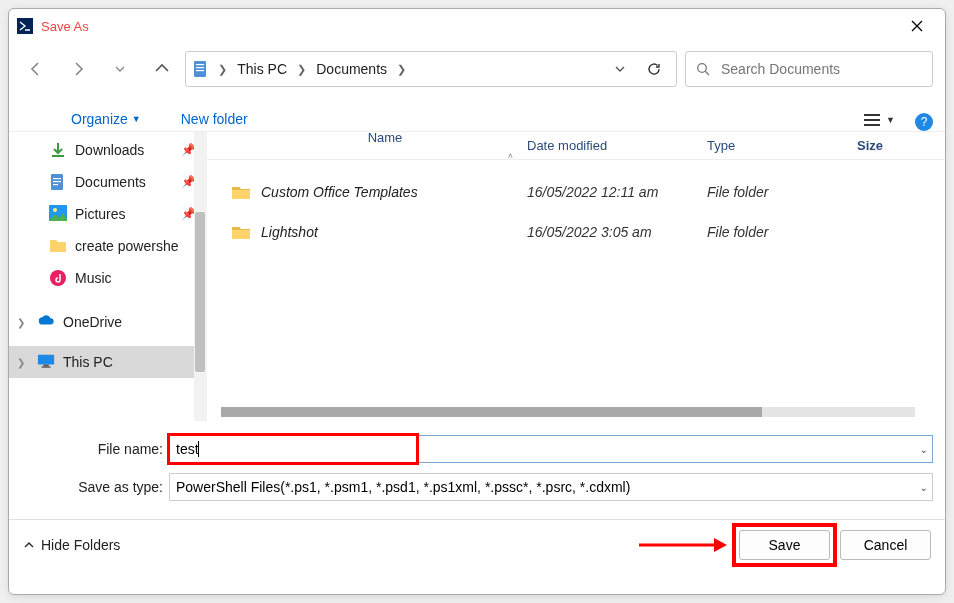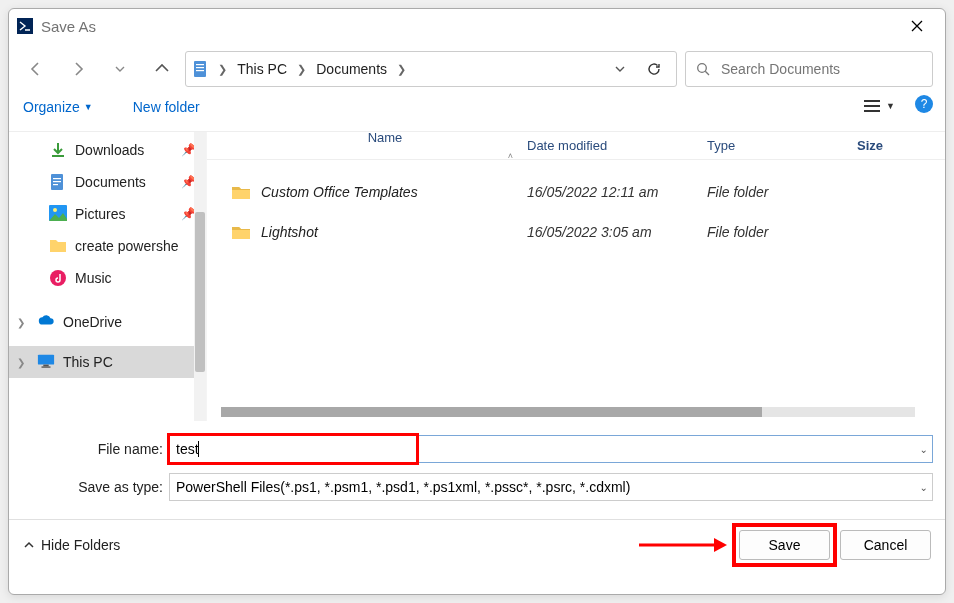--- a/index.html
+++ b/index.html
@@ -1,38 +1,38 @@
 <!DOCTYPE html>
 <html><head>
 <meta charset="utf-8">
 <style>
 * { box-sizing: border-box; margin: 0; padding: 0; font-family: "Segoe UI", Arial, sans-serif; }
 body { background: #f0f0f0; width: 954px; height: 603px; overflow: hidden; position: relative; }
 .dialog { position: absolute; left: 8px; top: 8px; width: 938px; height: 587px; background: #fff; border: 1px solid #aaa; border-radius: 6px; box-shadow: 0 2px 10px rgba(0,0,0,0.1); }
 .titlebar { display: flex; align-items: center; height: 34px; padding: 0 8px; }
 .app-icon { width: 16px; height: 16px; margin-right: 8px; display: inline-flex; }
-.title-text { font-size: 15px; flex: 1; color: #737373; }
+.title-text { font-size: 13px; flex: 1; color: #ef4444; }
 .close-btn { width: 40px; height: 100%; display: flex; align-items: center; justify-content: center; cursor: pointer; }
 
 .navbar { display: flex; align-items: center; padding: 8px 12px; gap: 8px; }
 .nav-arrows { display: flex; align-items: center; gap: 24px; padding: 0 6px; }
 .nav-btn { color: #888; cursor: default; display: flex; align-items: center; justify-content: center; width: 18px; height: 18px; }
 .nav-btn.up svg { transform: rotate(-90deg); }
 .addressbar { flex: 1; height: 36px; border: 1px solid #ccc; border-radius: 3px; display: flex; align-items: center; padding: 0 6px; gap: 4px; }
 .addr-icon { width: 18px; height: 18px; display: inline-flex; }
 .crumb { color: #222; font-size: 14px; padding: 4px 2px; cursor: pointer; }
 .chev { color: #666; font-size: 11px; padding: 0 4px; }
 .addr-spacer { flex: 1; }
 .addr-drop { color: #555; padding: 0 8px; cursor: pointer; }
 .addr-refresh { color: #333; padding: 0 8px; cursor: pointer; }
 .searchbox { width: 248px; height: 36px; border: 1px solid #ccc; border-radius: 3px; display: flex; align-items: center; padding: 0 10px; gap: 10px; }
 .searchbox input { border: none; outline: none; font-size: 14px; flex: 1; color: #666; }
 .search-icon { color: #666; }
 
-.toolbar { display: flex; align-items: flex-start; height: 36px; padding: 0 12px; }
+.toolbar { display: flex; align-items: flex-end; height: 36px; padding: 0 12px; margin-left: 48px; }
 .tool-link { color: #0066cc; font-size: 14px; padding: 4px 2px; cursor: pointer; display: flex; align-items: center; gap: 4px; }
 .tool-link .caret { font-size: 9px; color: #0066cc; }
 .tool-gap { width: 36px; }
 .tool-spacer { flex: 1; }
 .view-btn { display: flex; align-items: center; gap: 6px; padding: 4px 6px; cursor: pointer; color: #333; }
 .help-btn { width: 18px; height: 18px; border-radius: 50%; background: #1e88e5; color: #fff; font-size: 12px; display: flex; align-items: center; justify-content: center; margin-left: 14px; cursor: pointer; }
 
 .body-area { display: flex; height: 290px; border-top: 1px solid #eee; position: relative; }
 .sidebar { width: 198px; overflow: hidden; border-right: 1px solid #f4f4f4; position: relative; }
 .side-list { list-style: none; padding: 2px 0; }

